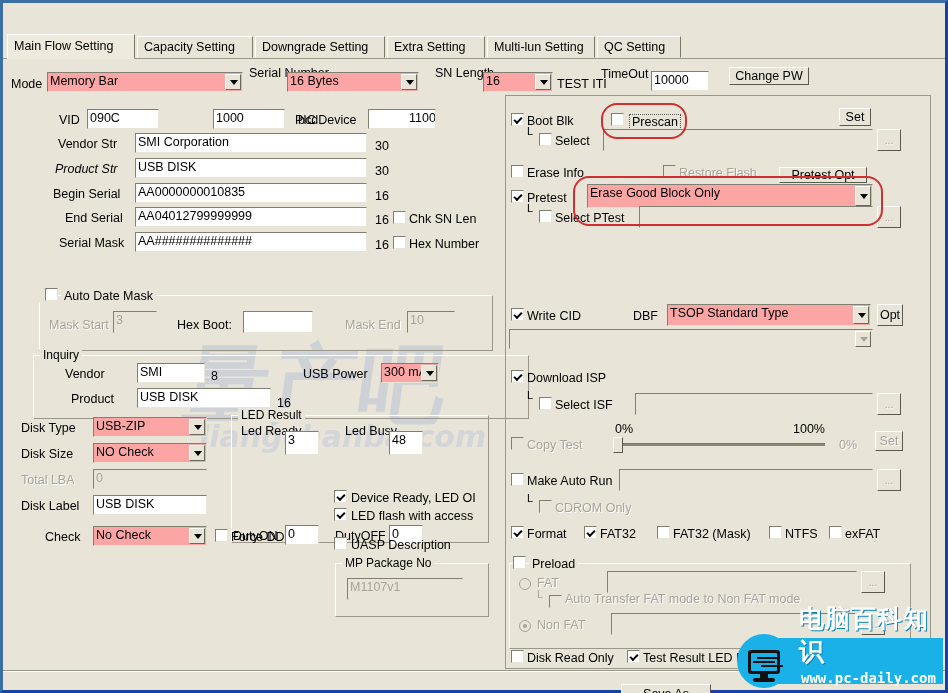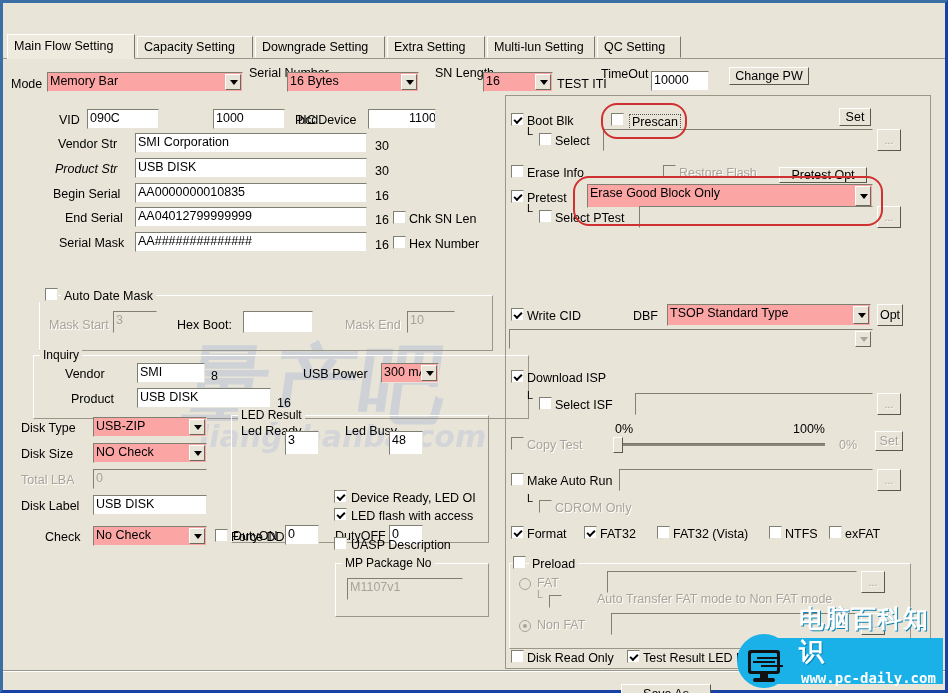--- a/index.html
+++ b/index.html
@@ -464,40 +464,40 @@
     <div class="btn dis" style="left:874px;top:410px;width:24px;height:22px;font-size:10px;">...</div>
     <div class="lbranch" style="left:524px;top:433px;">L</div>
     <div class="cb dis" style="left:536px;top:441px;"></div>
     <div class="lbl dis" style="left:552px;top:442px;">CDROM Only</div>
 
     <div class="cb on" style="left:508px;top:467px;"></div>
     <div class="lbl" style="left:524px;top:468px;">Format</div>
     <div class="cb on" style="left:581px;top:467px;"></div>
     <div class="lbl" style="left:597px;top:468px;">FAT32</div>
     <div class="cb" style="left:654px;top:467px;"></div>
-    <div class="lbl" style="left:670px;top:468px;">FAT32 (Vista)</div>
+    <div class="lbl" style="left:670px;top:468px;">FAT32 (Mask)</div>
     <div class="cb" style="left:766px;top:467px;"></div>
     <div class="lbl" style="left:782px;top:468px;">NTFS</div>
     <div class="cb" style="left:826px;top:467px;"></div>
     <div class="lbl" style="left:842px;top:468px;">exFAT</div>
 
     <div class="gbox" style="left:506px;top:504px;width:400px;height:84px;">
       <div class="gbox-in"></div>
     </div>
     <div class="cb" style="left:510px;top:497px;"></div>
     <div class="lbl" style="left:526px;top:498px;background:#e8e4d8;padding:0 3px;">Preload</div>
 
     <div class="rb" style="left:516px;top:519px;"></div>
     <div class="lbl dis" style="left:534px;top:517px;">FAT</div>
     <div class="txt dis" style="left:604px;top:512px;width:250px;height:22px;"></div>
     <div class="btn dis" style="left:858px;top:512px;width:24px;height:22px;font-size:10px;">...</div>
 
     <div class="lbranch" style="left:534px;top:529px;color:#a8a49a;">L</div>
     <div class="cb dis" style="left:546px;top:536px;"></div>
-    <div class="lbl dis" style="left:562px;top:533px;margin-left:32px;">Auto Transfer FAT mode to Non FAT mode</div>
+    <div class="lbl dis" style="left:562px;top:533px;">Auto Transfer FAT mode to Non FAT mode</div>
 
     <div class="rb on" style="left:516px;top:561px;"></div>
     <div class="lbl dis" style="left:534px;top:559px;">Non FAT</div>
     <div class="txt dis" style="left:608px;top:554px;width:246px;height:22px;"></div>
     <div class="btn dis" style="left:858px;top:554px;width:24px;height:22px;font-size:10px;">...</div>
 
     <div class="cb" style="left:508px;top:591px;"></div>
     <div class="lbl" style="left:524px;top:592px;">Disk Read Only</div>
     <div class="cb on" style="left:624px;top:591px;"></div>
     <div class="lbl" style="left:640px;top:592px;">Test Result LED Flash</div>

